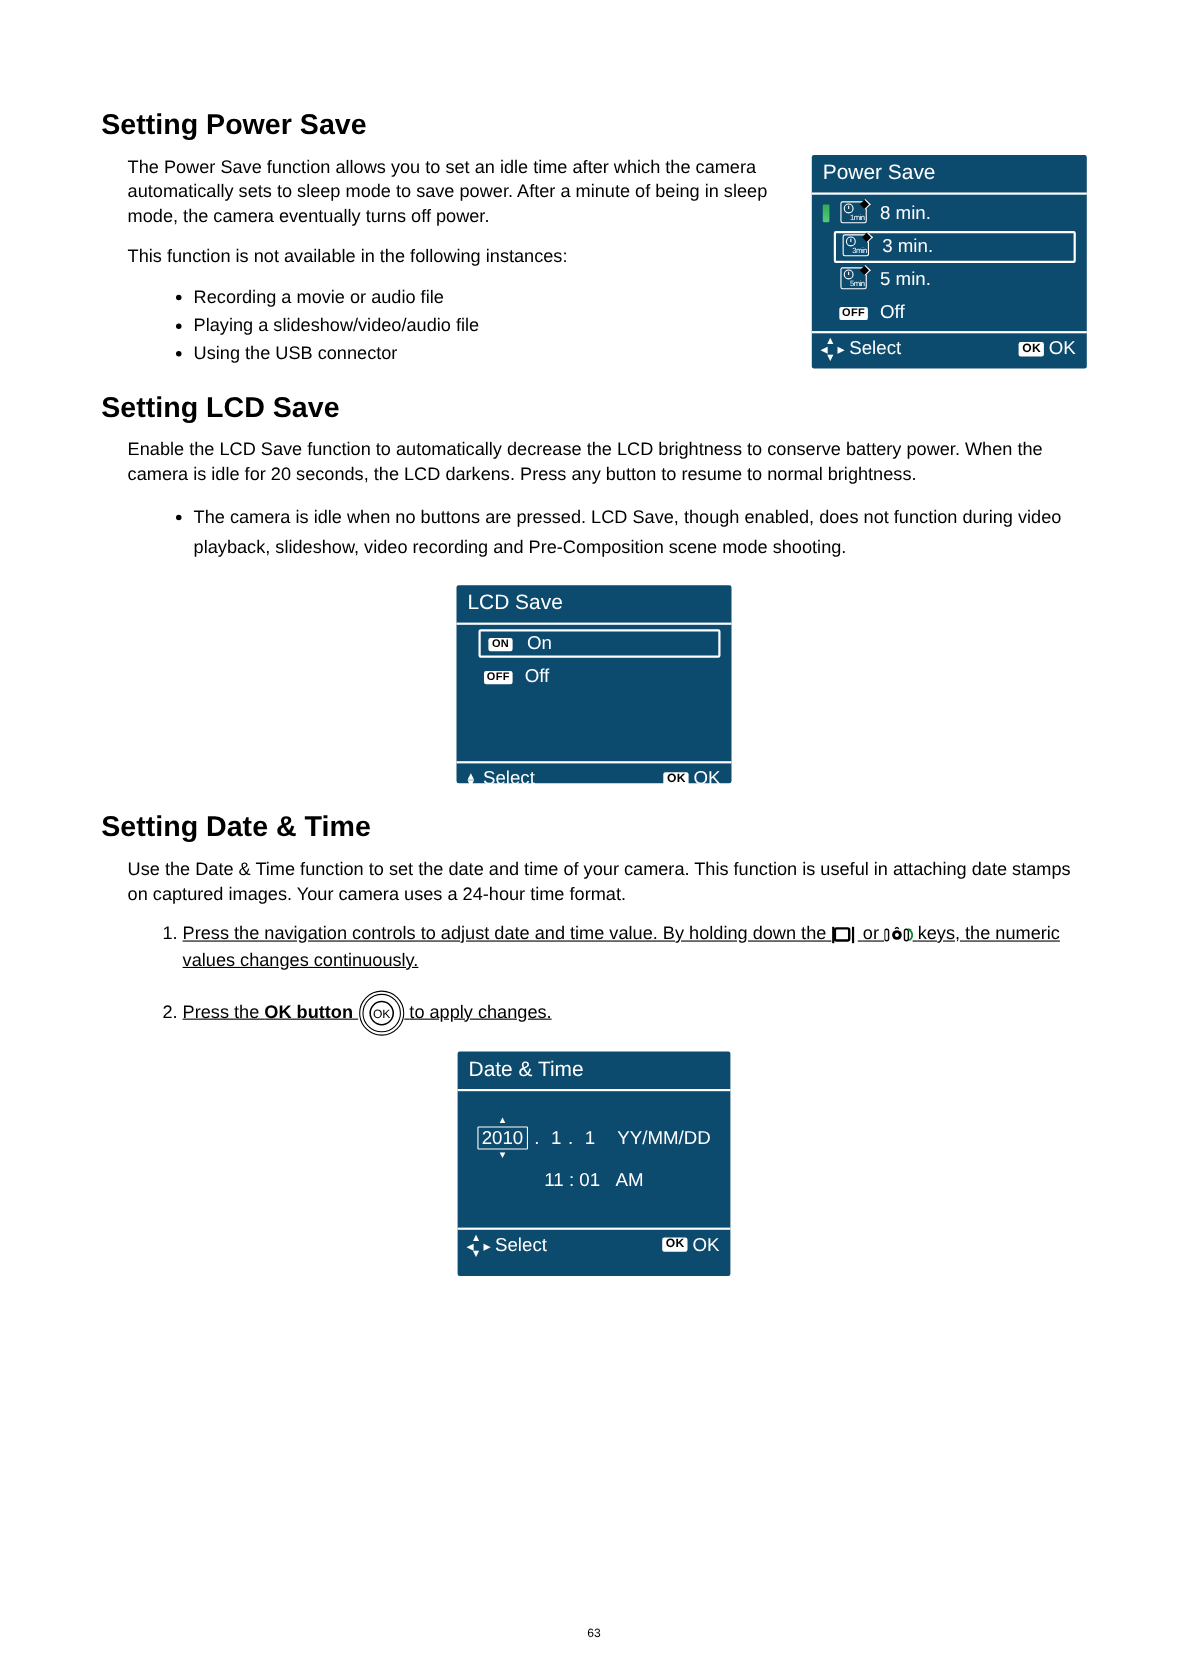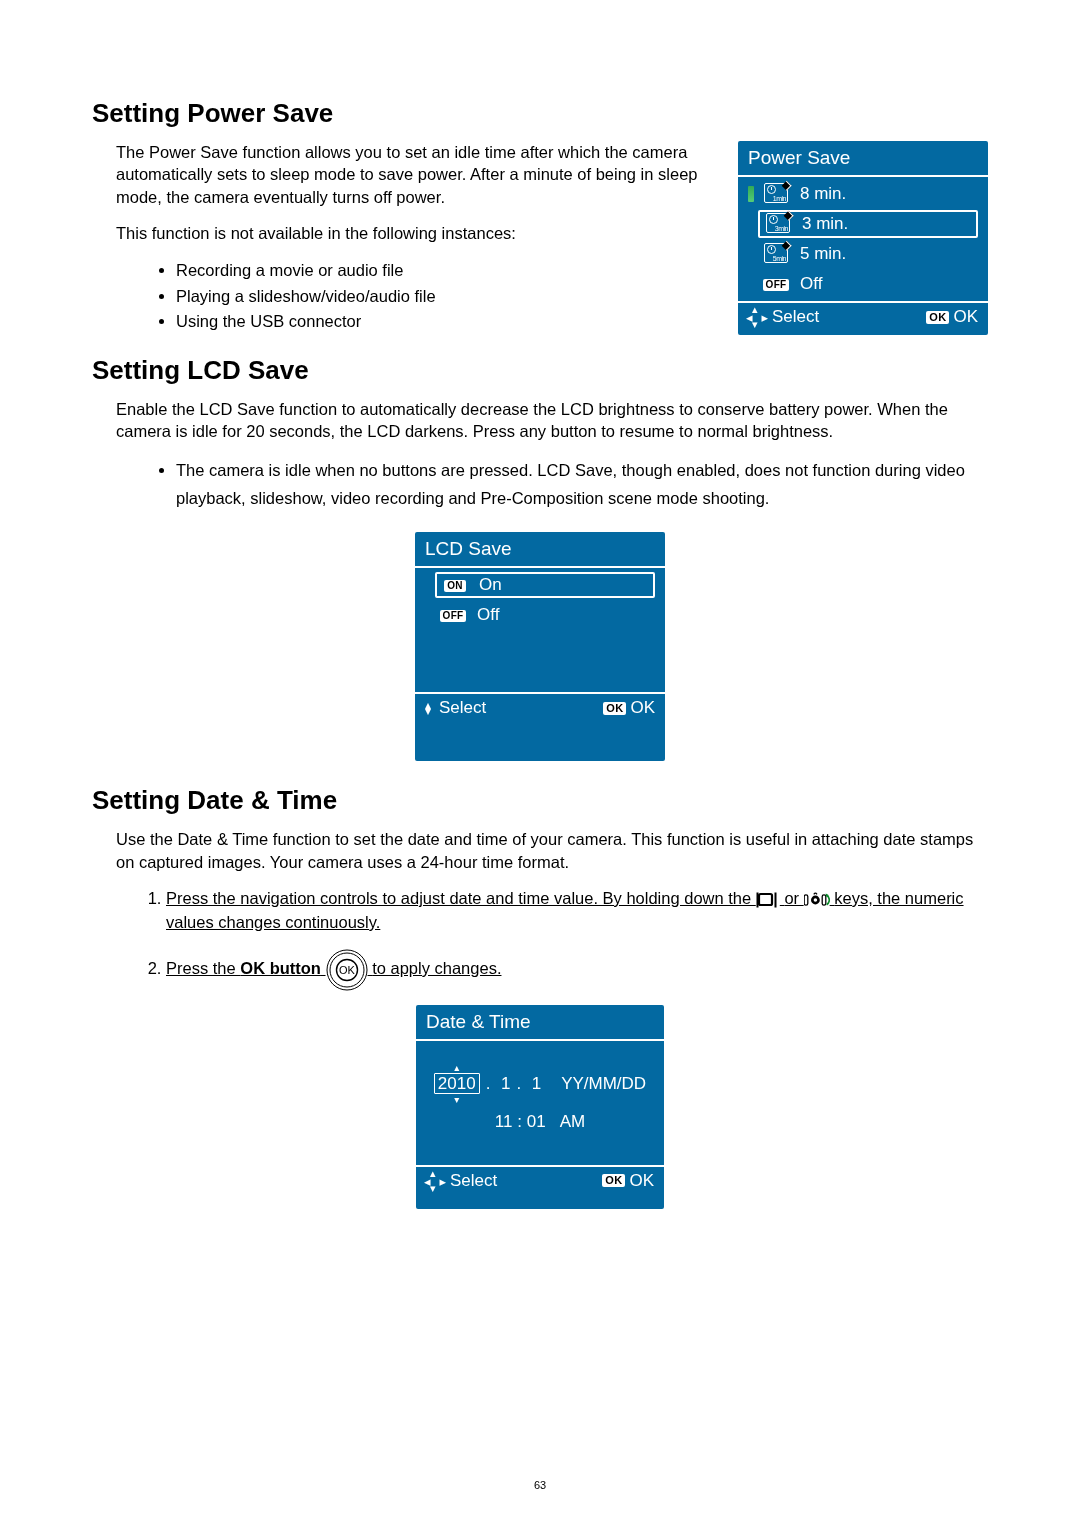--- a/index.html
+++ b/index.html
@@ -46,21 +46,21 @@
     display: flex;
     align-items: flex-start;
     gap: 2px;
     justify-content: center;
   }
   .row-ps .left-col { flex: 1 1 auto; }
   .row-ps .right-col { flex: 0 0 250px; }
 
   
   .lcd {
-    background: #0369a1;
+    background: #0c4a6e;
     color: #fff;
     border-radius: 2px;
     font-family: Arial, Helvetica, sans-serif;
     box-sizing: border-box;
     position: relative;
   }
   .lcd .title {
     font-size: 19px;
     padding: 6px 10px 6px 10px;
     border-bottom: 2px solid #fff;
@@ -154,21 +154,21 @@
     margin-right: 4px;
     opacity: 0;
   }
   .opt-row.marked .side-marker { opacity: 1; }
 
   
   .lcd.ps { width: 250px; height: 194px; }
   .lcd.ps .options { min-height: 118px; }
 
   
-  .lcd.ls { width: 250px; height: 229px; margin: 6px auto 24px auto; }
+  .lcd.ls { width: 250px; height: 180px; margin: 6px auto 24px auto; }
   .lcd.ls .options { min-height: 120px; }
 
   
   .lcd.dt { width: 248px; height: 204px; margin: 10px auto 0 auto; }
   .dt-body {
     height: 124px;
     display: flex;
     flex-direction: column;
     align-items: center;
     justify-content: center;

